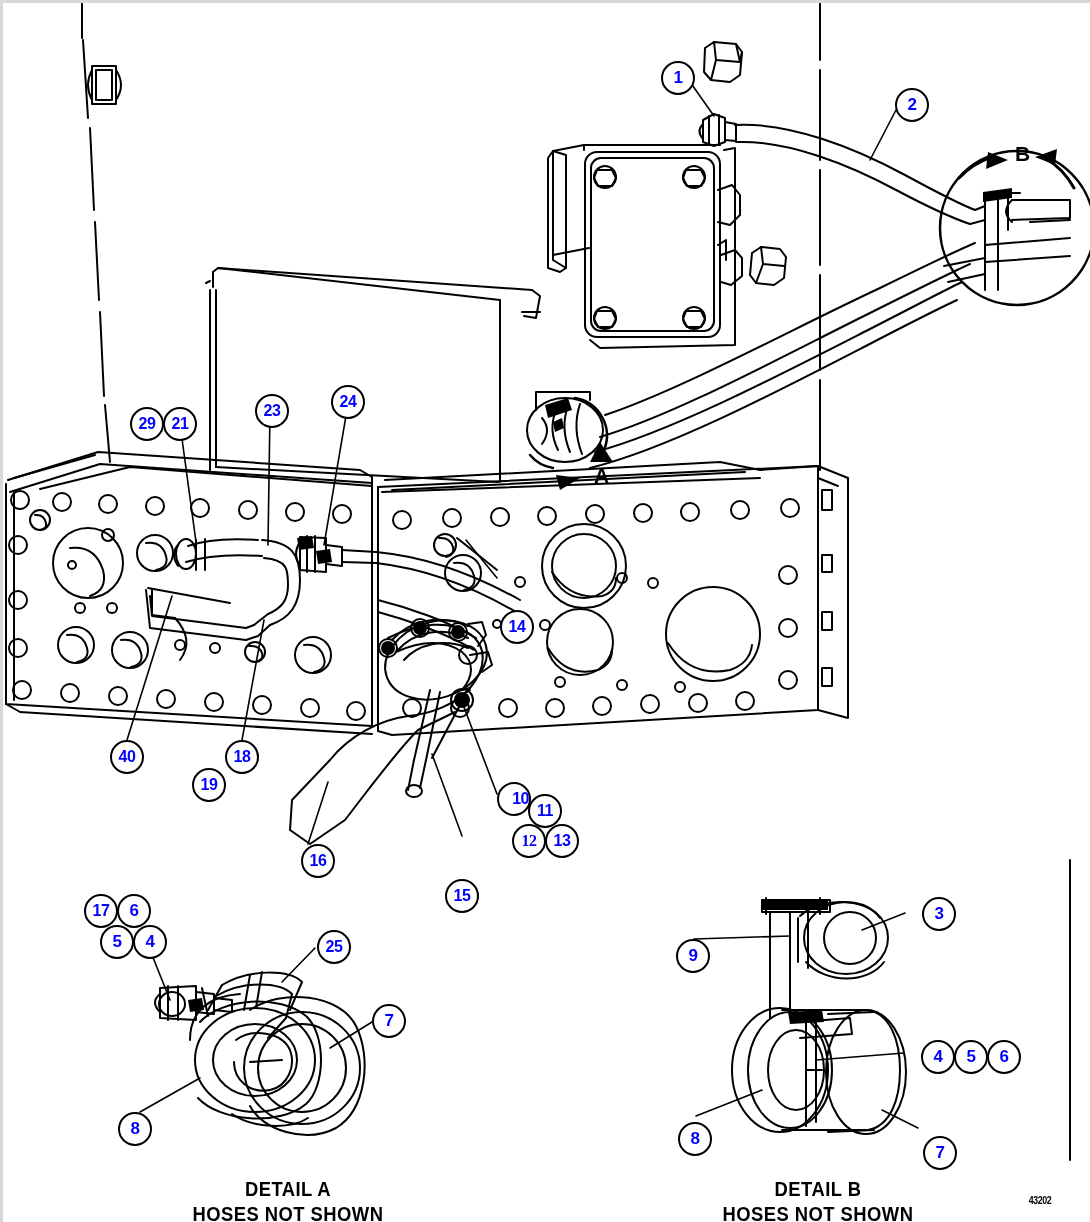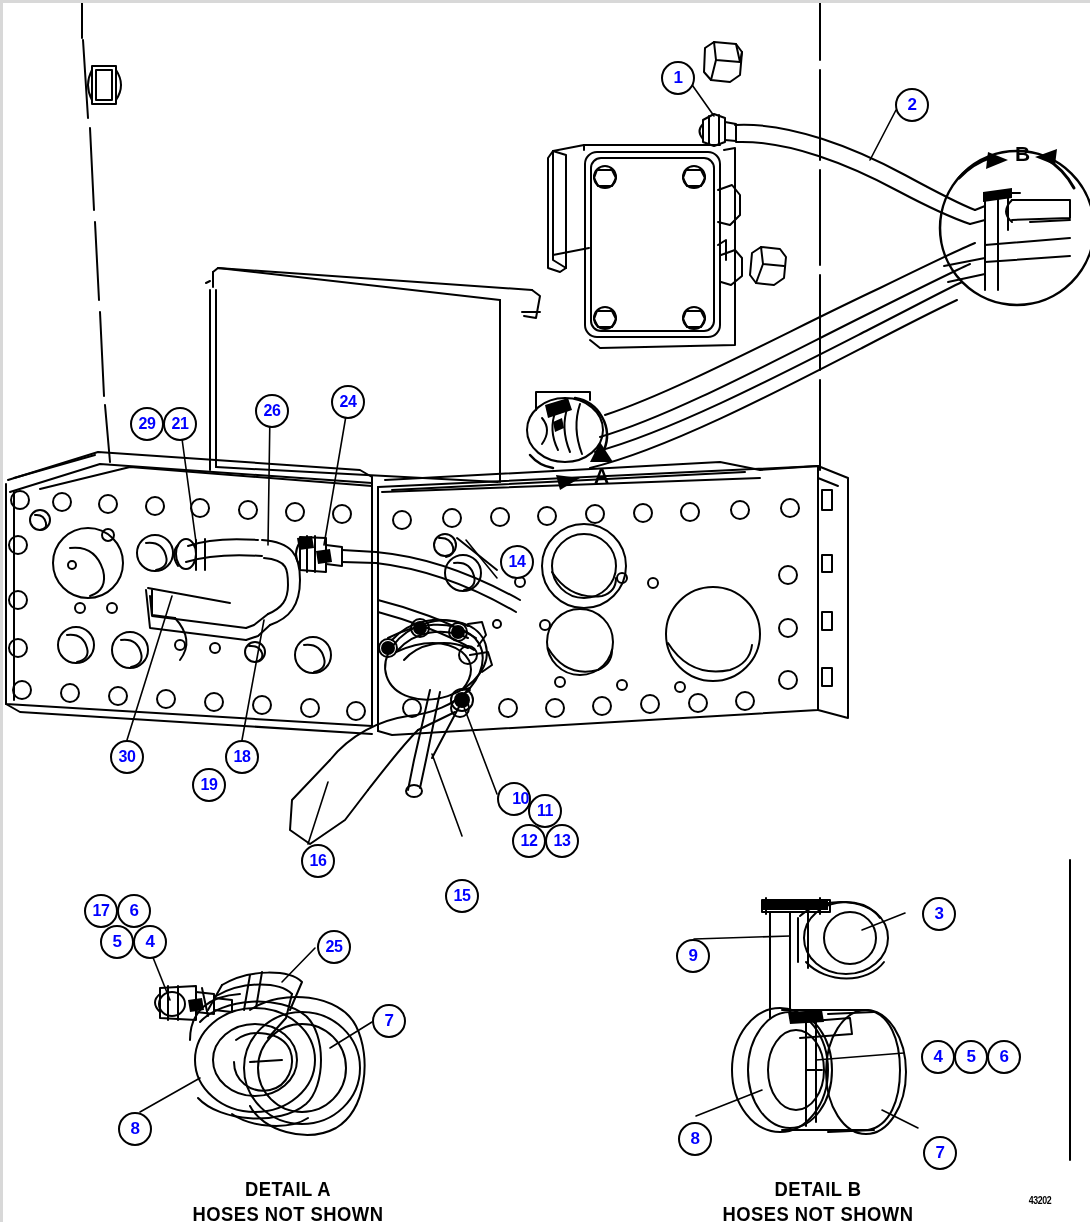--- a/index.html
+++ b/index.html
@@ -530,31 +530,31 @@
   <div class="frame"></div>
 
   <div class="viewletter" style="left:1015px;top:142px;">B</div>
   <div class="viewletter" style="left:594px;top:464px;">A</div>
 
   <div id="callout-layer">
       <div class="cal" style="left: 661px; top: 61px;">1</div>
       <div class="cal" style="left: 895px; top: 88px;">2</div>
       <div class="cal w2" style="left: 130px; top: 407px;">29</div>
       <div class="cal w2" style="left: 163px; top: 407px;">21</div>
-      <div class="cal w2" style="left: 255px; top: 394px;">26</div>
+      <div class="cal w2" style="left: 255px; top: 394px;">23</div>
       <div class="cal w2" style="left: 331px; top: 385px; text-align: center;">24</div>
-      <div class="cal w2" style="left: 500px; top: 545px;">14</div>
-      <div class="cal w2" style="left: 110px; top: 740px;">30</div>
+      <div class="cal w2" style="left: 500px; top: 610px;">14</div>
+      <div class="cal w2" style="left: 110px; top: 740px;">40</div>
       <div class="cal w2" style="left: 192px; top: 740px; margin-top: 28px;">19</div>
       <div class="cal w2" style="left: 225px; top: 740px;">18</div>
       <div class="cal w2" style="left: 301px; top: 844px;">16</div>
       <div class="cal w2" style="left: 445px; top: 836px; margin-top: 43px;">15</div>
       <div class="cal w2" style="left: 497px; top: 782px; text-align: right;">10</div>
       <div class="cal w2" style="left: 528px; top: 794px;">11</div>
-      <div class="cal w2" style="left: 512px; top: 824px;">12</div>
+      <div class="cal w2" style="left: 512px; top: 824px; font-family: Liberation Serif, serif;">12</div>
       <div class="cal w2" style="left: 545px; top: 824px;">13</div>
       <div class="cal w2" style="left: 84px; top: 894px;">17</div>
       <div class="cal" style="left: 117px; top: 894px;">6</div>
       <div class="cal" style="left: 100px; top: 925px;">5</div>
       <div class="cal" style="left: 133px; top: 925px;">4</div>
       <div class="cal w2" style="left: 317px; top: 930px;">25</div>
       <div class="cal" style="left: 372px; top: 1004px;">7</div>
       <div class="cal" style="left: 118px; top: 1112px;">8</div>
       <div class="cal" style="left: 922px; top: 897px;">3</div>
       <div class="cal" style="left: 676px; top: 939px;">9</div>

